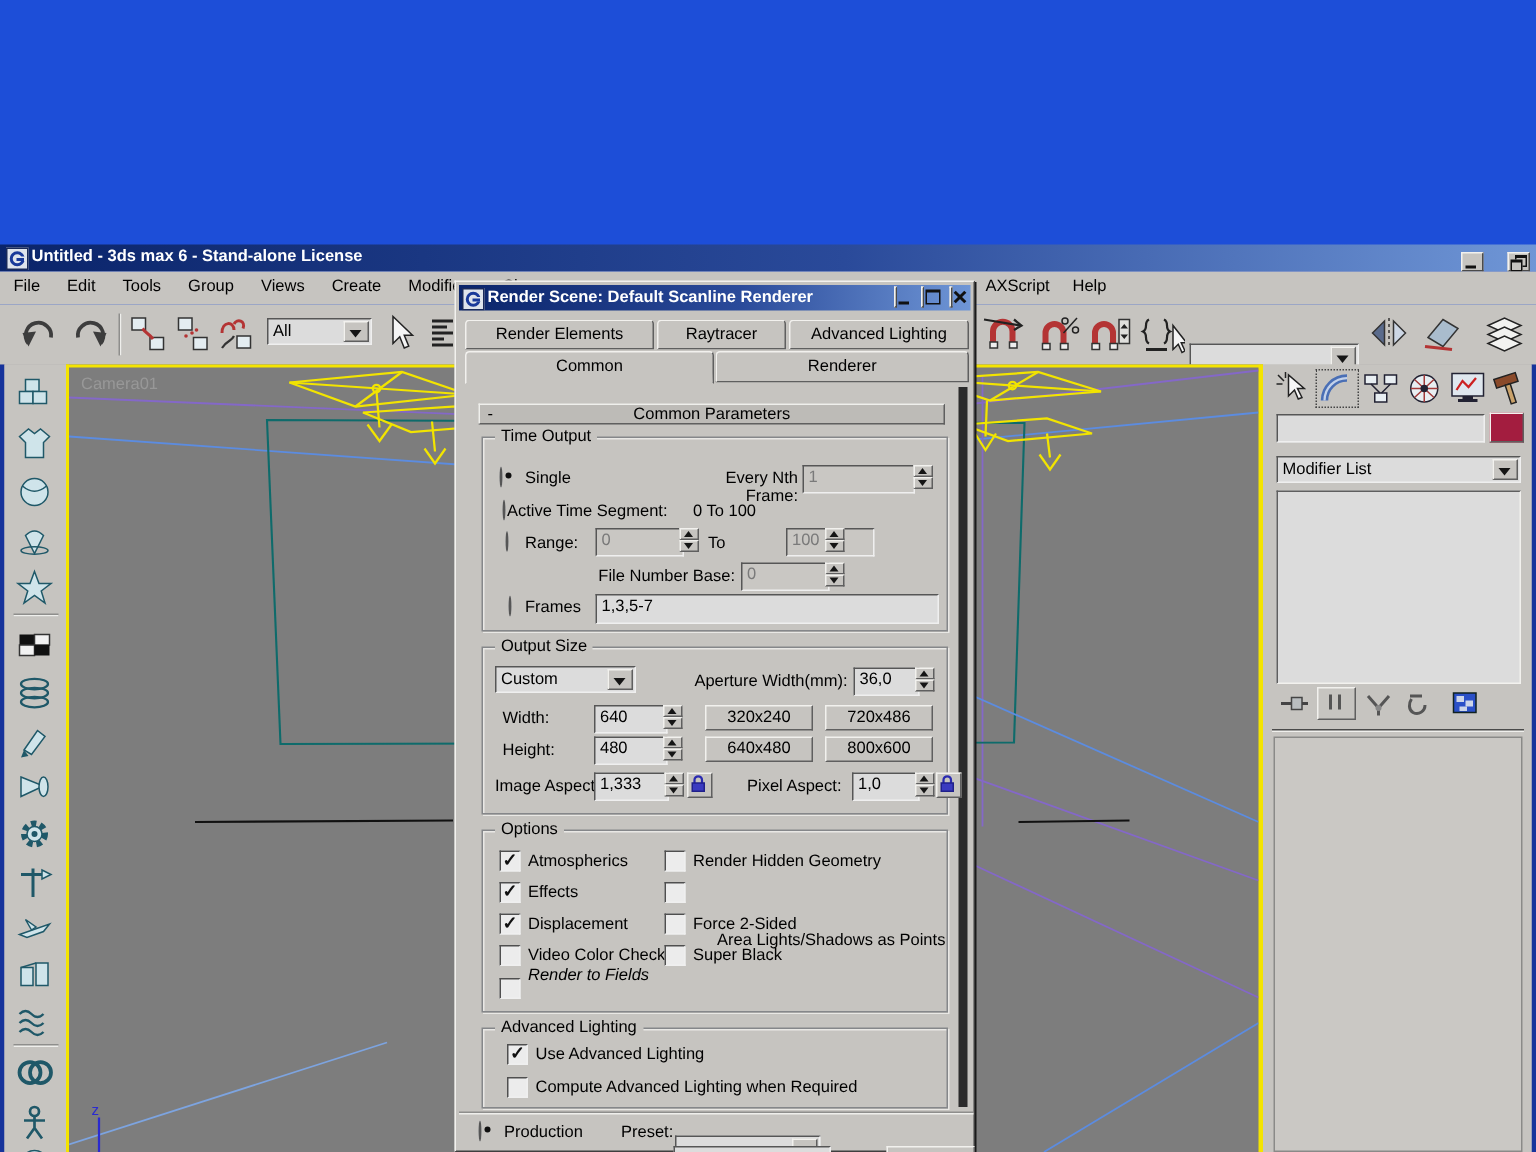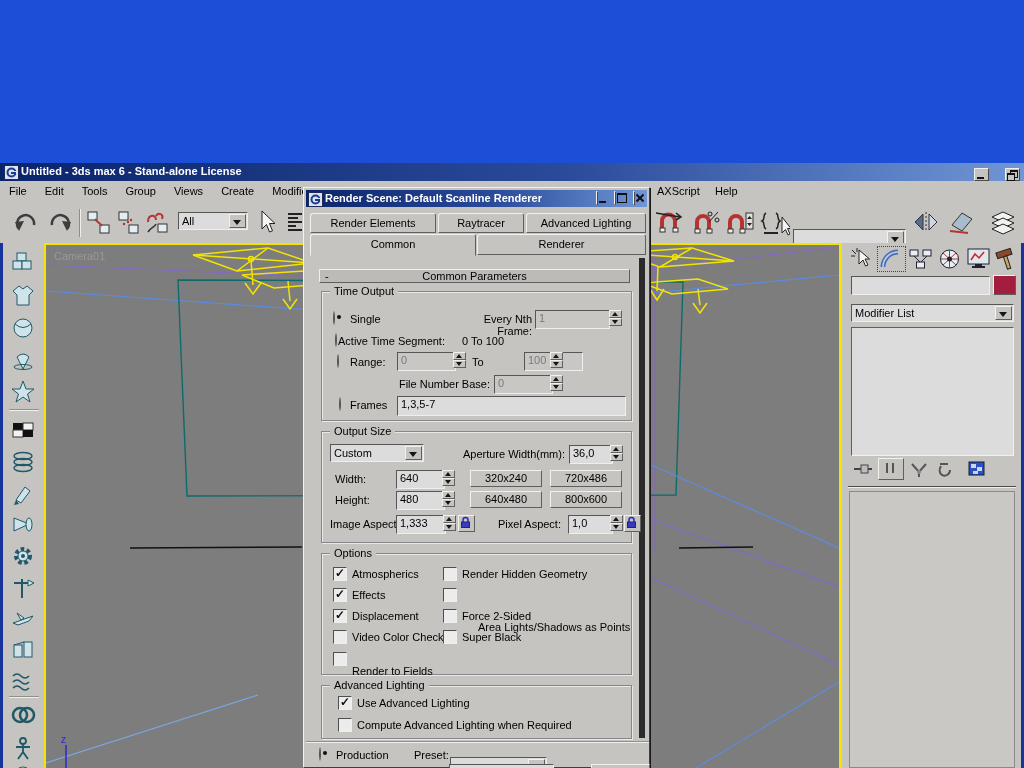--- a/index.html
+++ b/index.html
@@ -587,21 +587,21 @@
       <span class="abs" style="left:30px;top:56px;">Displacement</span>
       <span class="abs cb" style="left:121px;top:55px;"></span>
       <span class="abs" style="left:140px;top:56px;">Force 2-Sided</span>
 
       <span class="abs cb" style="left:11px;top:76px;"></span>
       <span class="abs" style="left:30px;top:77px;">Video Color Check</span>
       <span class="abs cb" style="left:121px;top:76px;"></span>
       <span class="abs" style="left:140px;top:77px;">Super Black</span>
 
       <span class="abs cb" style="left:11px;top:98px;"></span>
-      <span class="abs" style="left:30px;top:111px;">Render to Fields</span>
+      <span class="abs" style="left:30px;top:90px;font-style:italic;">Render to Fields</span>
     </div>
 
     <div class="abs grp" style="left:17px;top:497px;width:309px;height:52px;">
       <span class="grplbl">Advanced Lighting</span>
       <span class="abs cb" style="left:16px;top:10px;">✓</span>
       <span class="abs" style="left:35px;top:11px;">Use Advanced Lighting</span>
       <span class="abs cb" style="left:16px;top:32px;"></span>
       <span class="abs" style="left:35px;top:33px;">Compute Advanced Lighting when Required</span>
     </div>
 

